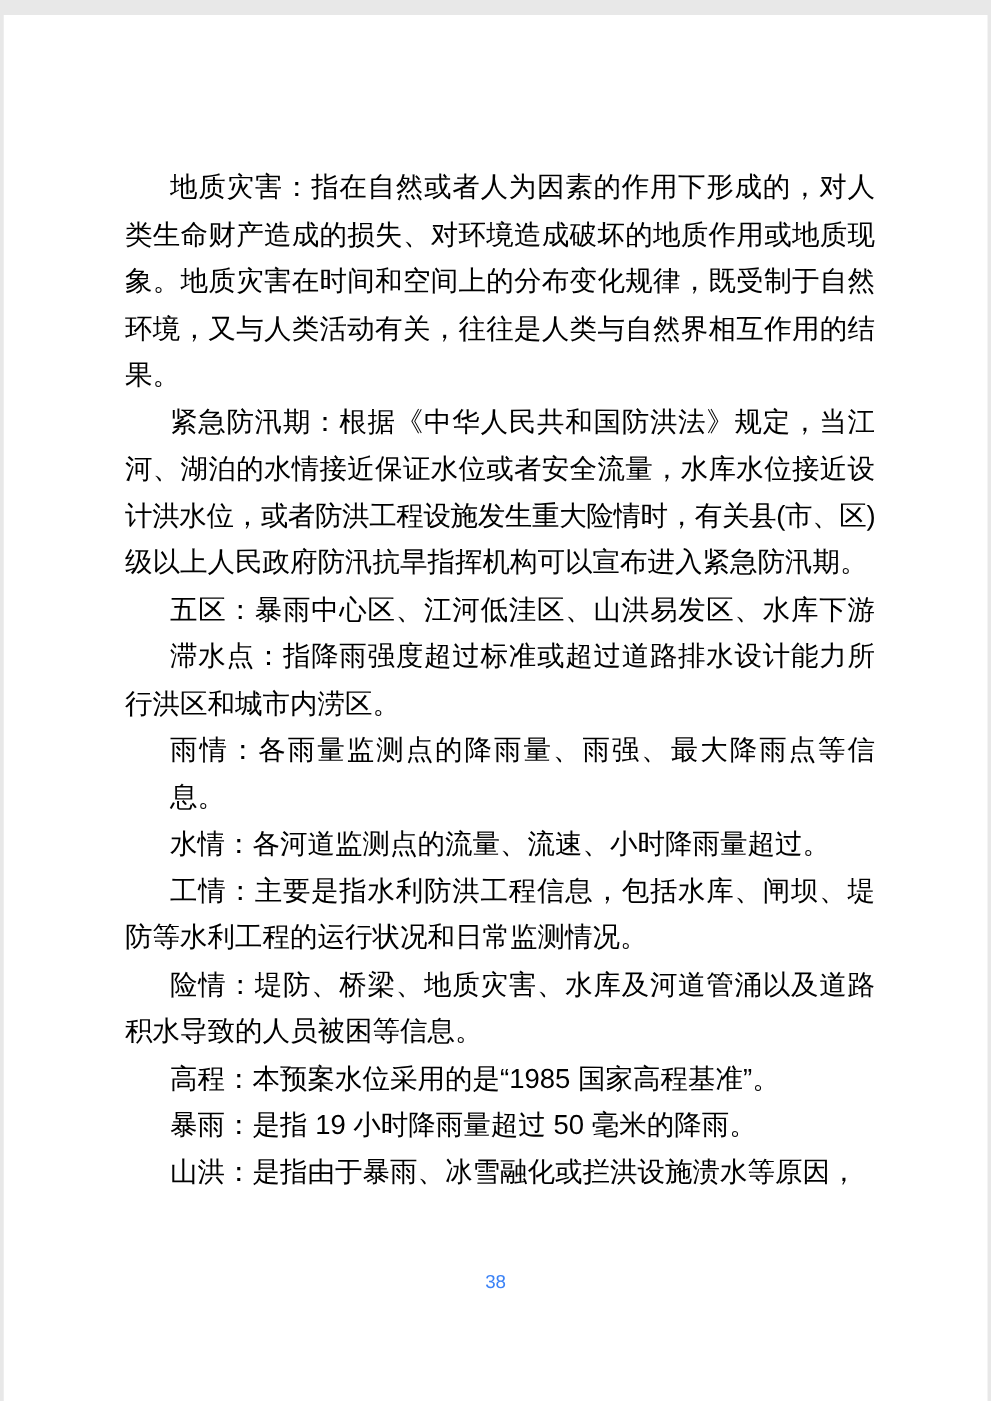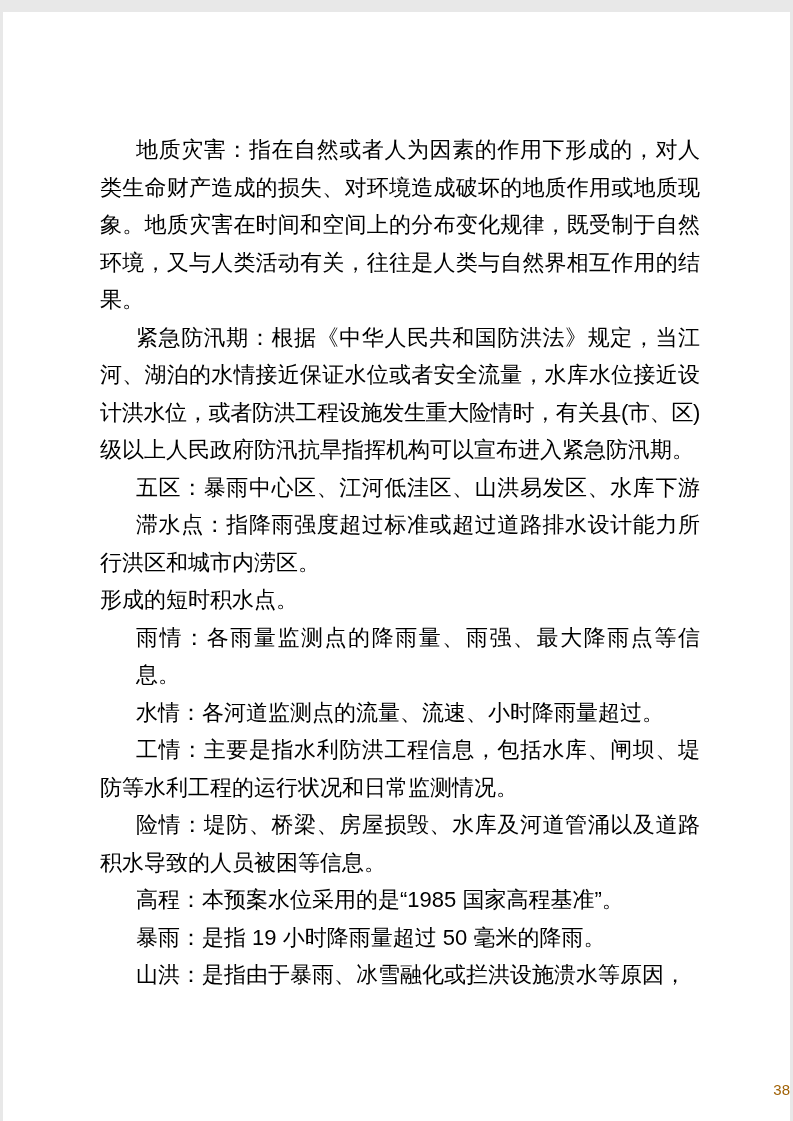--- a/index.html
+++ b/index.html
@@ -35,53 +35,52 @@
   }
   .line.indent {
     padding-left: 36px;
   }
   .line.tight {
     letter-spacing: -0.45px;
   }
   .page-footer {
     position: absolute;
     left: 0;
-    top: 1068px;
+    top: 1004px;
     width: 100%;
-    text-align: right;
+    text-align: center;
     font-size: 15px;
     line-height: 20px;
-    color: #a16207;
+    color: #3b82f6;
   }
 </style>
 </head>
 <body>
 
 <div class="page">
   <div class="page-body">
 
   <div class="line indent full">地质灾害：指在自然或者人为因素的作用下形成的，对人</div>
       <div class="line full">类生命财产造成的损失、对环境造成破坏的地质作用或地质现</div>
       <div class="line full">象。地质灾害在时间和空间上的分布变化规律，既受制于自然</div>
       <div class="line full">环境，又与人类活动有关，往往是人类与自然界相互作用的结</div>
       <div class="line">果。</div>
       <div class="line indent full">紧急防汛期：根据《中华人民共和国防洪法》规定，当江</div>
       <div class="line full">河、湖泊的水情接近保证水位或者安全流量，水库水位接近设</div>
       <div class="line full tight">计洪水位，或者防洪工程设施发生重大险情时，有关县(市、区)</div>
       <div class="line">级以上人民政府防汛抗旱指挥机构可以宣布进入紧急防汛期。</div>
       <div class="line indent full">五区：暴雨中心区、江河低洼区、山洪易发区、水库下游</div>
       <div class="line indent full">滞水点：指降雨强度超过标准或超过道路排水设计能力所</div>
       <div class="line">行洪区和城市内涝区。</div>
-      <div class="line">形成的短时积水点。</div>
       <div class="line indent full">雨情：各雨量监测点的降雨量、雨强、最大降雨点等信</div>
       <div class="line indent">息。</div>
       <div class="line indent">水情：各河道监测点的流量、流速、小时降雨量超过。</div>
       <div class="line indent full">工情：主要是指水利防洪工程信息，包括水库、闸坝、堤</div>
       <div class="line">防等水利工程的运行状况和日常监测情况。</div>
-      <div class="line indent full">险情：堤防、桥梁、房屋损毁、水库及河道管涌以及道路</div>
+      <div class="line indent full">险情：堤防、桥梁、地质灾害、水库及河道管涌以及道路</div>
       <div class="line">积水导致的人员被困等信息。</div>
       <div class="line indent">高程：本预案水位采用的是“1985 国家高程基准”。</div>
       <div class="line indent">暴雨：是指 19 小时降雨量超过 50 毫米的降雨。</div>
       <div class="line indent">山洪：是指由于暴雨、冰雪融化或拦洪设施溃水等原因，</div>
     </div>
   <div class="page-footer">
     <span>38</span>
   </div>
 </div>
 

